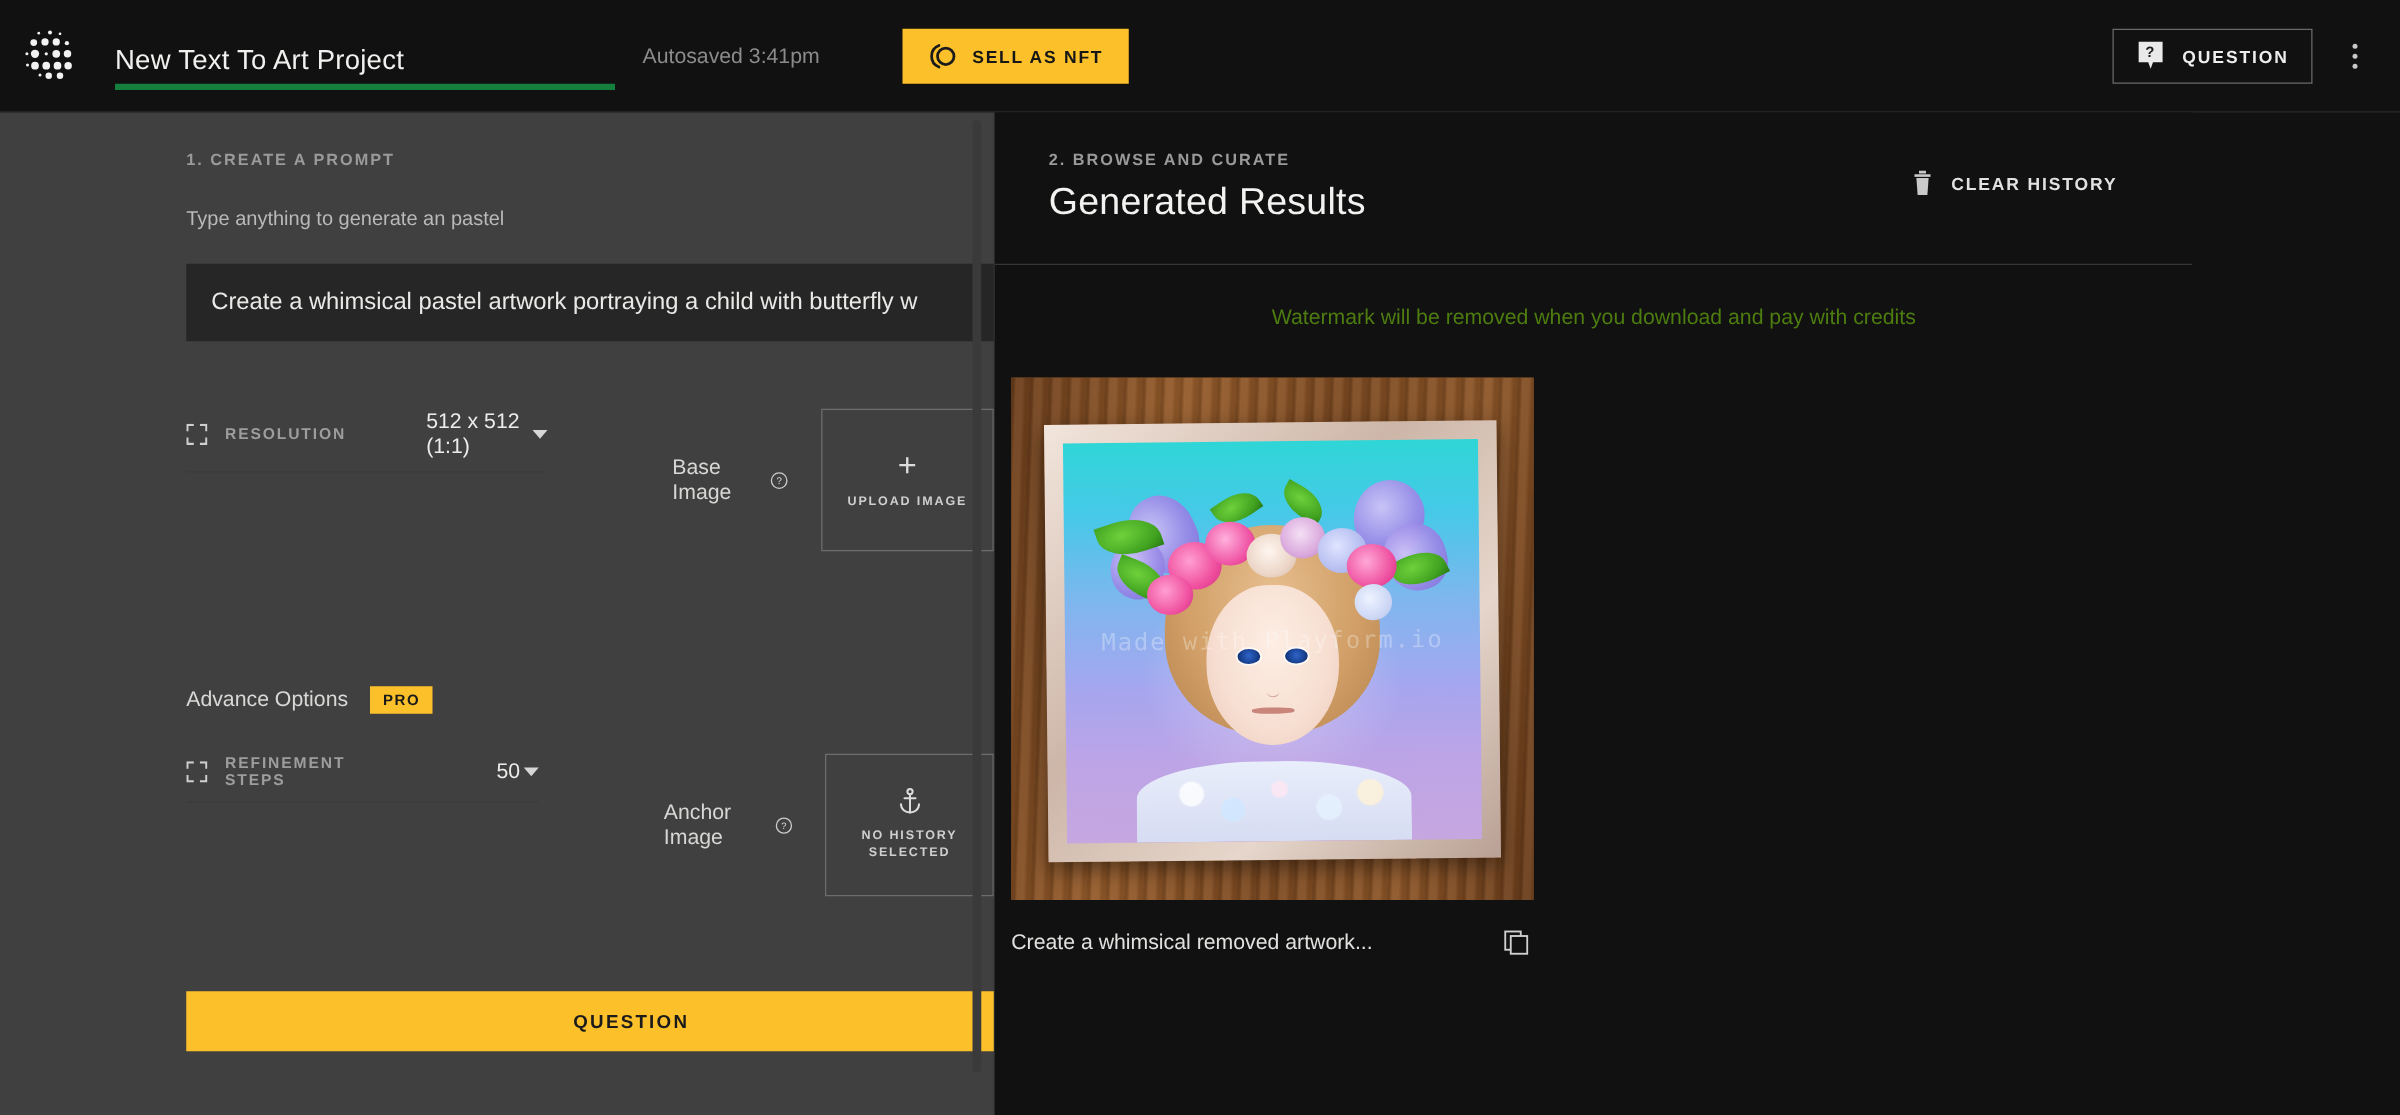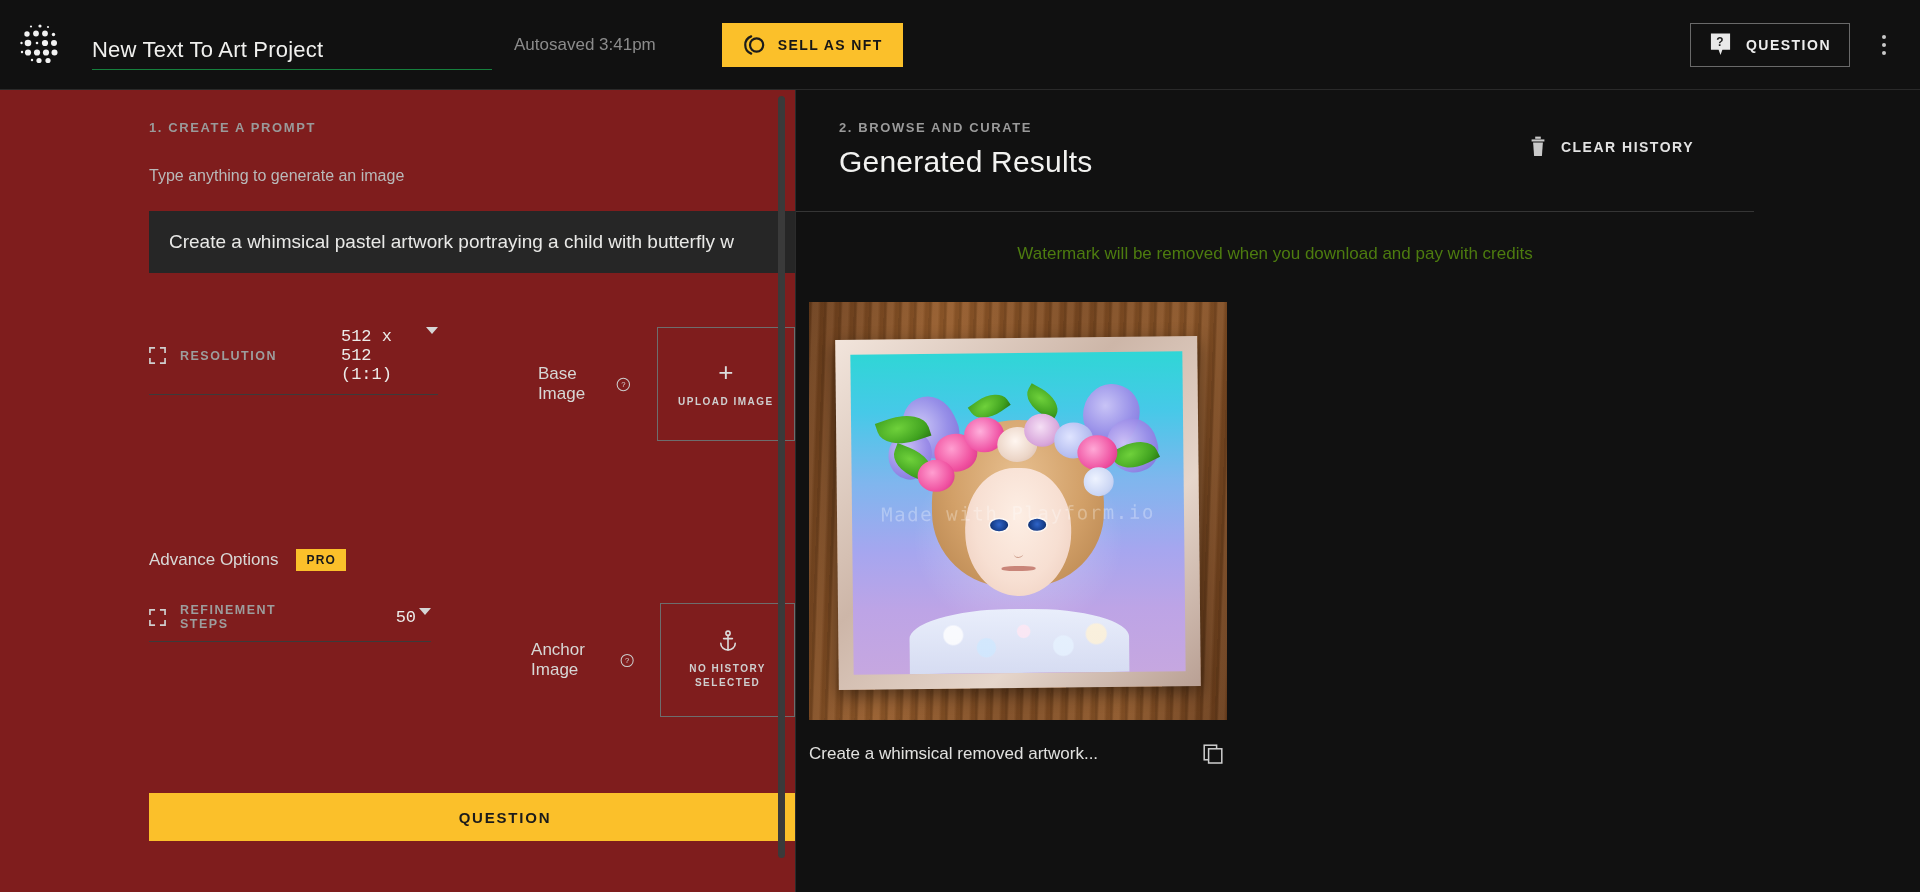--- a/index.html
+++ b/index.html
@@ -22,21 +22,21 @@
   .logo-wrap {
     width: 80px; height: 90px;
     display: flex; align-items: center; justify-content: center;
     flex: 0 0 80px;
   }
   .logo-dots { width: 46px; height: 46px; display:block; }
 
   .project-title-wrap {
     margin-left: 12px;
     width: 400px;
-    border-bottom: 1px solid #15803d;
+    border-bottom: 5px solid #15803d;
     padding-bottom: 6px;
     margin-top: 17px;
   }
   .project-title {
     font-size: 22px; color: #f0f0ee; letter-spacing: .2px;
     background: transparent; border: none; outline: none;
     width: 100%; font-family: "Liberation Sans", sans-serif;
   }
   .autosaved {
     margin-left: 22px;
@@ -72,21 +72,21 @@
 
   
   .body-split {
     position: absolute; top: 90px; left: 0;
     width: 1920px; height: 802px;
     display: flex;
   }
   .left-pane {
     position: relative;
     width: 796px; height: 802px;
-    background: #7f1d1d;
+    background: #404040;
     border-right: 1px solid #2b2b2b;
     overflow: hidden;
   }
   .right-pane {
     position: relative;
     width: 958px; height: 802px;
     background: #111111;
     overflow: hidden;
   }
   .left-scrollbar {
@@ -131,22 +131,22 @@
     padding-bottom: 10px;
     display: flex; align-items: center;
   }
   .field-icon { width: 17px; height: 17px; margin-right: 14px; flex: 0 0 17px; display:block; }
   .field-label {
     font-size: 12.5px; letter-spacing: 1.5px; color: #9d9d9d; font-weight: 700;
     text-transform: uppercase;
   }
   .field-value {
     margin-left: auto; margin-right: 0;
-    display: flex; gap: 3px;
-    font-size: 17px; color: #ececea; cursor: pointer; font-family: Liberation Mono, monospace;
+    display: flex; align-items: center; gap: 3px;
+    font-size: 17px; color: #ececea; cursor: pointer;
   }
   .caret { width: 0; height: 0; border-left: 6px solid transparent;
            border-right: 6px solid transparent; border-top: 7px solid #d6d6d6; }
 
   .res-row { margin-top: 54px; }
   .res-value-pos { margin-left: 64px; margin-right: auto; }
 
   .side-label {
     font-size: 17px; color: #d7d7d5;
     display: flex; align-items: center; 
@@ -406,21 +406,21 @@
     </div>
   </div>
 </div>
 
 <div class="body-split">
 
   <div class="left-pane">
     <div class="left-inner">
 
       <div class="step-label">1. CREATE A PROMPT</div>
-      <div class="hint">Type anything to generate an image</div>
+      <div class="hint">Type anything to generate an pastel</div>
 
       <div class="prompt-box">
         <input class="prompt-text" type="text" value="Create a whimsical pastel artwork portraying a child with butterfly w" style="">
       </div>
 
       <div class="row res-row">
         <div class="field">
           <svg class="field-icon" viewBox="0 0 18 18">
             <g fill="none" stroke="#cfcfcf" stroke-width="1.8" stroke-linecap="square">
               <path d="M1 5.5V1h4.5"></path>

